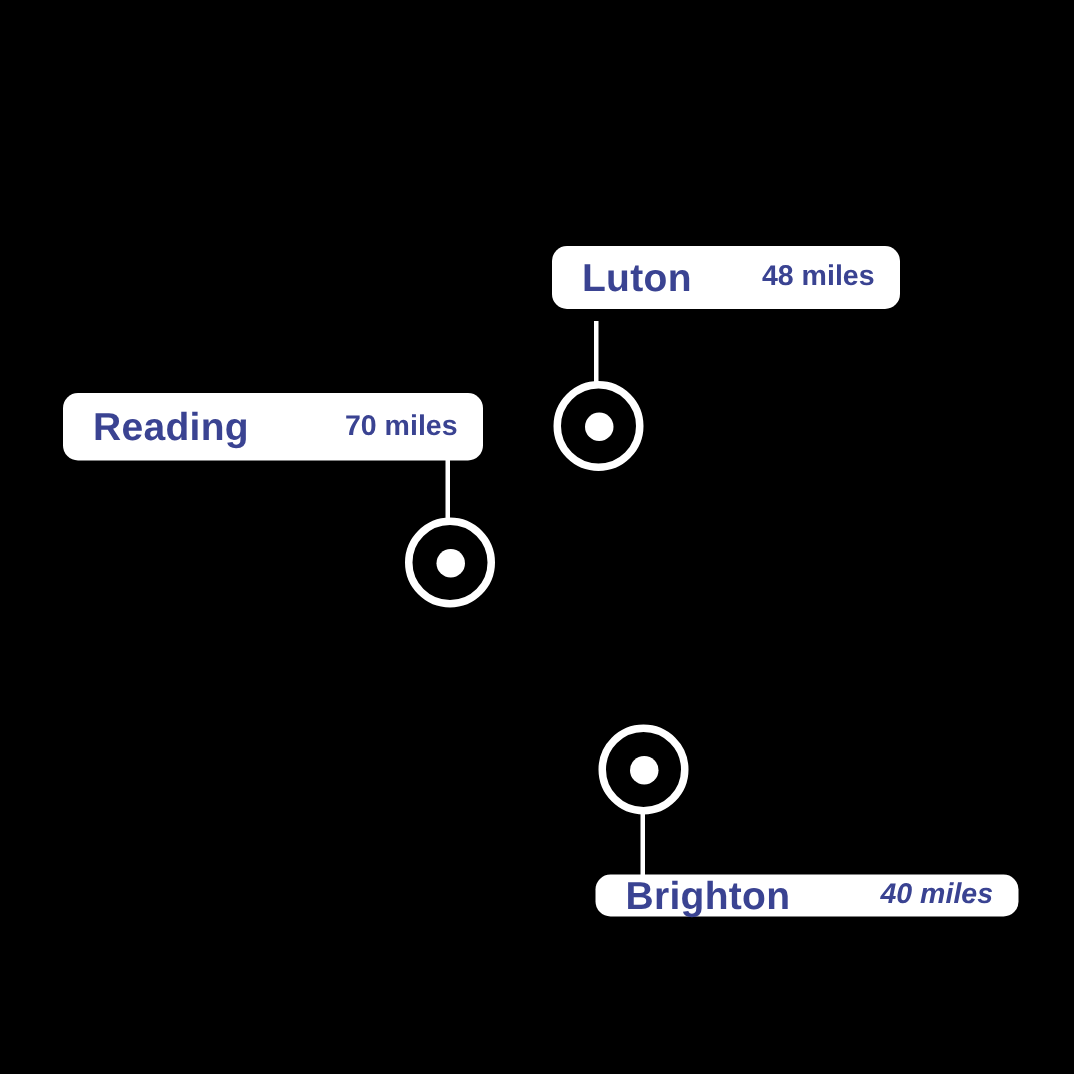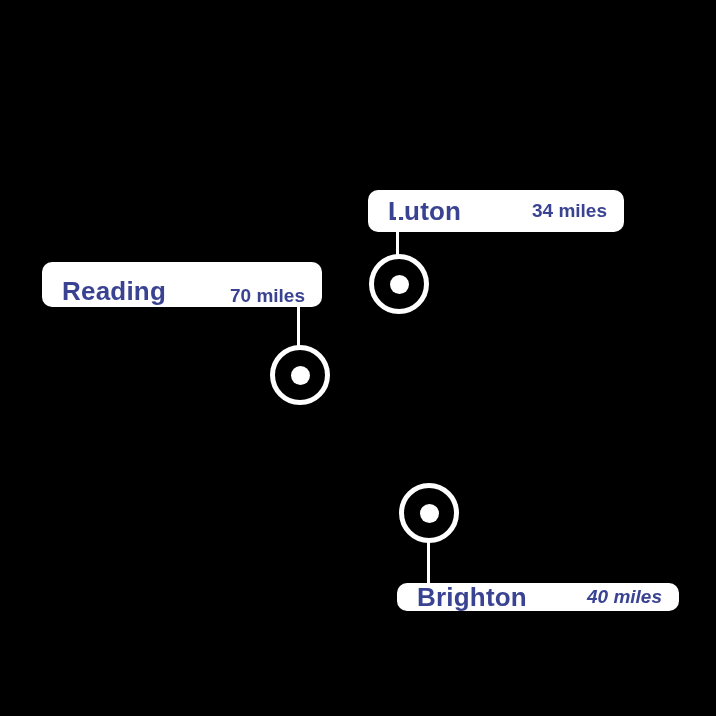--- a/index.html
+++ b/index.html
@@ -57,50 +57,50 @@
     cursor: pointer;
   }
   .pin-dot {
     width: 19px;
     height: 19px;
     border-radius: 50%;
     background: #ffffff;
   }
 
   
-  .luton-label     { left: 368px; top: 190px; width: 256px; height: 42px; }
+  .luton-label     { left: 368px; top: 164px; width: 232px; height: 42px; }
   .luton-line      { left: 396px; top: 214px; height: 42px; }
   .luton-pin       { left: 369px; top: 254px; }
 
   
   .reading-label   { left: 42px;  top: 262px; width: 280px; height: 45px; }
   .reading-line    { left: 297px; top: 306px; height: 41px; }
   .reading-pin     { left: 270px; top: 345px; }
 
   
   .brighton-pin    { left: 399px; top: 483px; }
   .brighton-line   { left: 427px; top: 542px; height: 42px; }
   .brighton-label  { left: 397px; top: 583px; width: 282px; height: 28px; }
 </style>
 </head>
 <body style="background: rgb(0, 0, 0);">
 
 <div>
   <div class="marker-label luton-label" style="background: rgb(255, 255, 255);">
     <span class="city-name" style="color: rgb(58, 67, 146);">Luton</span>
-    <span class="distance-value" style="color: rgb(58, 67, 146);">34 miles</span>
+    <span class="distance-value" style="color: rgb(58, 67, 146);">48 miles</span>
   </div>
   <div class="connector-line luton-line" style="background: rgb(255, 255, 255);"></div>
   <div class="pin-ring luton-pin" style="border-color: rgb(255, 255, 255);">
     <div class="pin-dot" style="background: rgb(255, 255, 255);"></div>
   </div>
 </div>
 
 <div>
-  <div class="marker-label reading-label" style="background: rgb(255, 255, 255); align-items: flex-end;">
+  <div class="marker-label reading-label" style="background: rgb(255, 255, 255);">
     <span class="city-name" style="color: rgb(58, 67, 146);">Reading</span>
     <span class="distance-value" style="color: rgb(58, 67, 146);">70 miles</span>
   </div>
   <div class="connector-line reading-line" style="background: rgb(255, 255, 255);"></div>
   <div class="pin-ring reading-pin" style="border-color: rgb(255, 255, 255);">
     <div class="pin-dot" style="background: rgb(255, 255, 255);"></div>
   </div>
 </div>
 
 <div>

